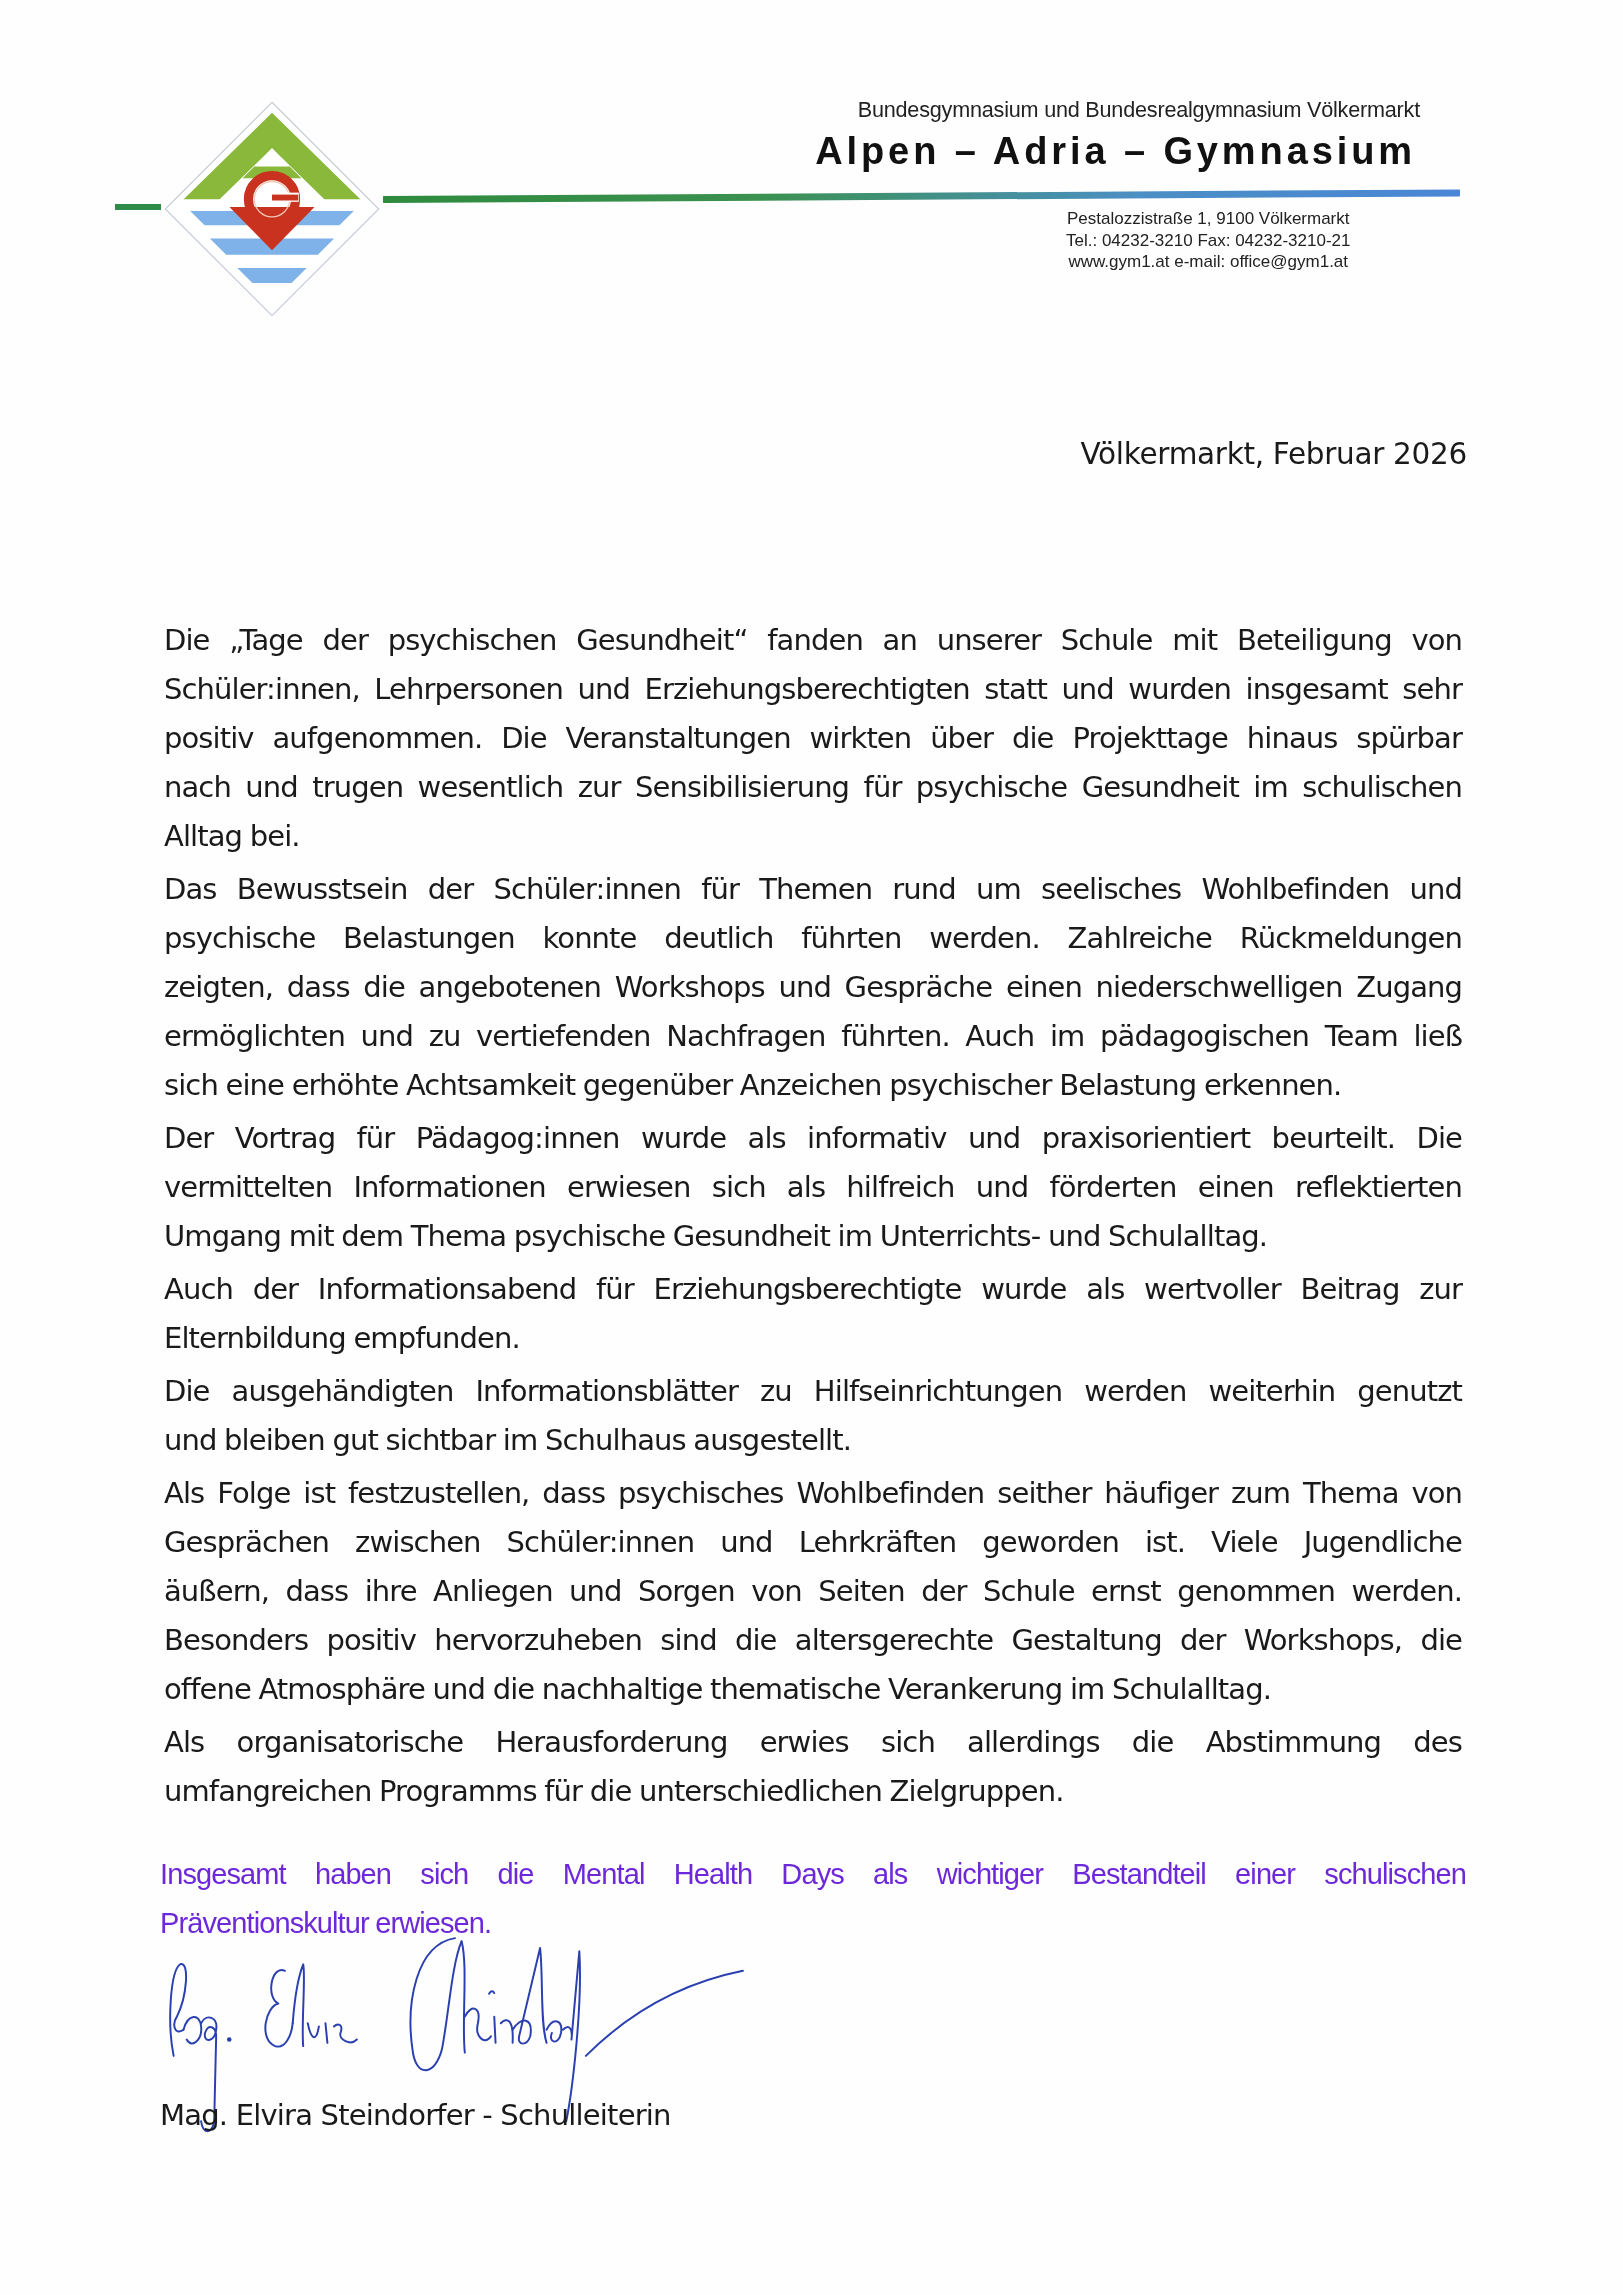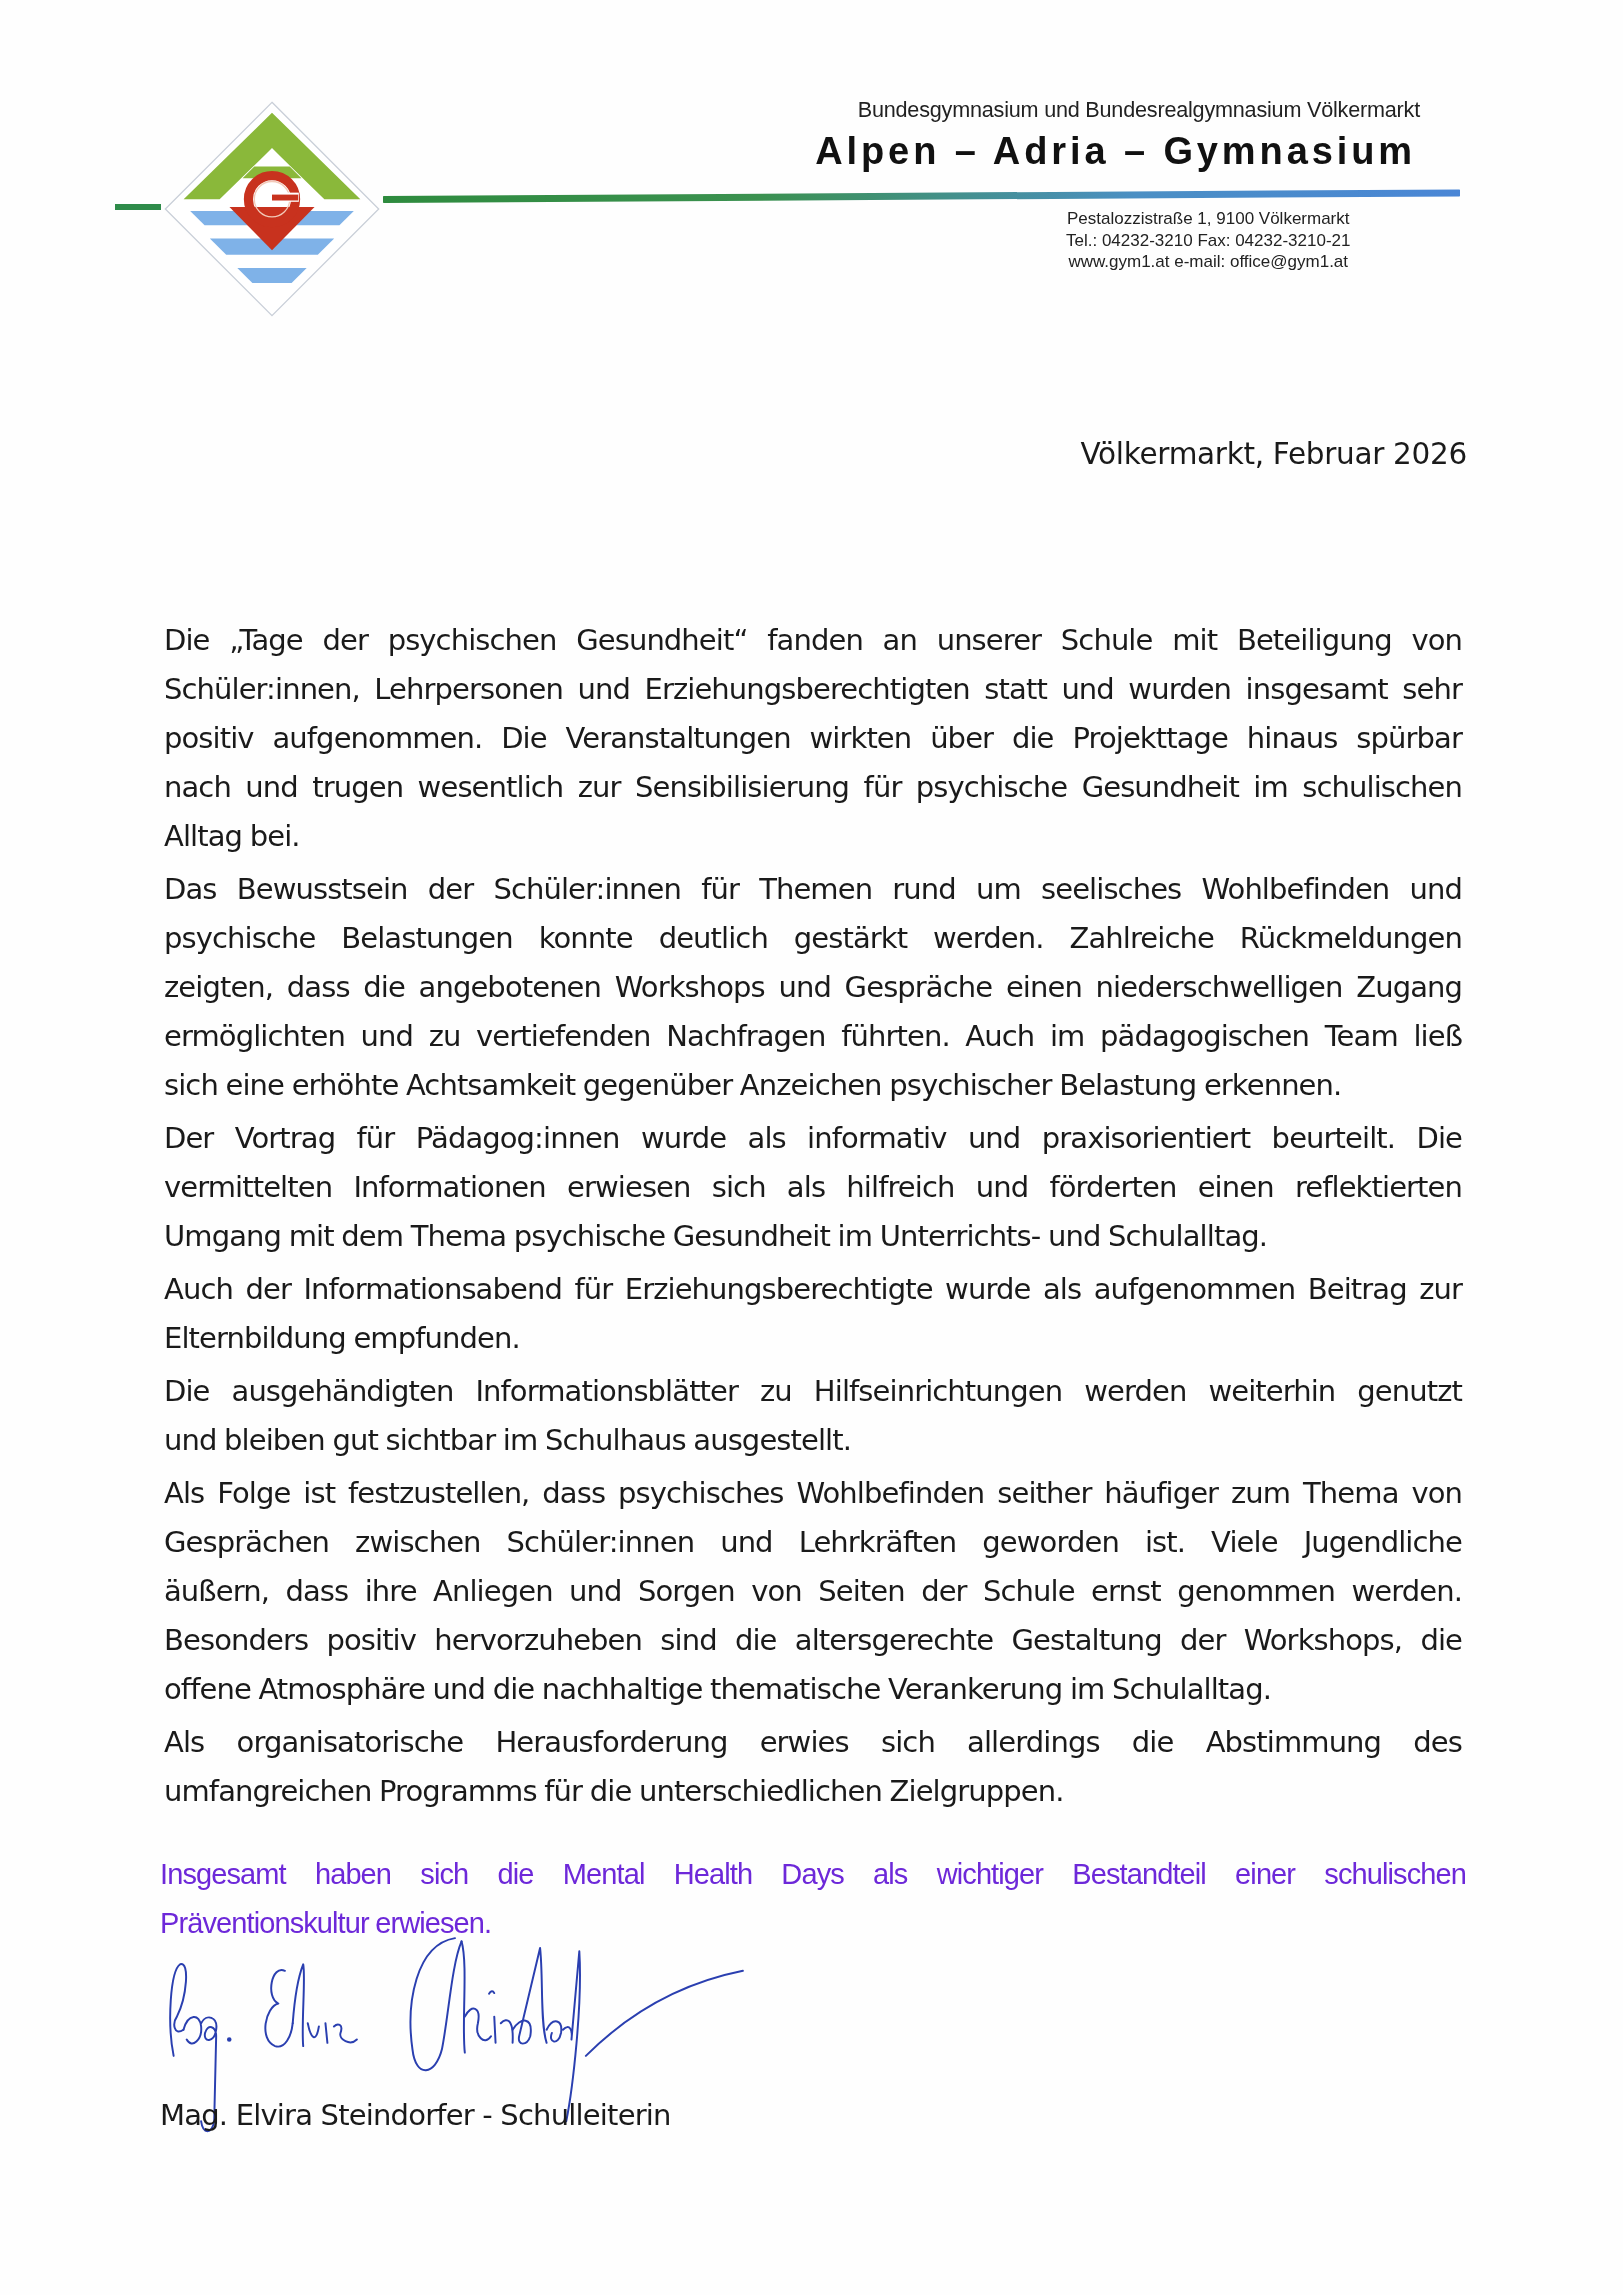--- a/index.html
+++ b/index.html
@@ -192,32 +192,32 @@
   <div class="body-text">
     <div class="para">
       <span class="line">Die „Tage der psychischen Gesundheit“ fanden an unserer Schule mit Beteiligung von</span>
       <span class="line">Schüler:innen, Lehrpersonen und Erziehungsberechtigten statt und wurden insgesamt sehr</span>
       <span class="line">positiv aufgenommen. Die Veranstaltungen wirkten über die Projekttage hinaus spürbar</span>
       <span class="line">nach und trugen wesentlich zur Sensibilisierung für psychische Gesundheit im schulischen</span>
       <span class="line last">Alltag bei.</span>
     </div>
     <div class="para">
       <span class="line">Das Bewusstsein der Schüler:innen für Themen rund um seelisches Wohlbefinden und</span>
-      <span class="line">psychische Belastungen konnte deutlich gestärkt werden. Zahlreiche Rückmeldungen</span>
+      <span class="line">psychische Belastungen konnte deutlich führten werden. Zahlreiche Rückmeldungen</span>
       <span class="line">zeigten, dass die angebotenen Workshops und Gespräche einen niederschwelligen Zugang</span>
       <span class="line">ermöglichten und zu vertiefenden Nachfragen führten. Auch im pädagogischen Team ließ</span>
       <span class="line last">sich eine erhöhte Achtsamkeit gegenüber Anzeichen psychischer Belastung erkennen.</span>
     </div>
     <div class="para">
       <span class="line">Der Vortrag für Pädagog:innen wurde als informativ und praxisorientiert beurteilt.  Die</span>
       <span class="line">vermittelten Informationen erwiesen sich als hilfreich und förderten einen reflektierten</span>
       <span class="line last">Umgang mit dem Thema psychische Gesundheit im Unterrichts- und Schulalltag.</span>
     </div>
     <div class="para">
-      <span class="line">Auch der Informationsabend für Erziehungsberechtigte wurde als aufgenommen Beitrag zur</span>
+      <span class="line">Auch der Informationsabend für Erziehungsberechtigte wurde als wertvoller Beitrag zur</span>
       <span class="line last">Elternbildung empfunden.</span>
     </div>
     <div class="para">
       <span class="line">Die ausgehändigten Informationsblätter zu Hilfseinrichtungen werden weiterhin genutzt</span>
       <span class="line last">und bleiben gut sichtbar im Schulhaus ausgestellt.</span>
     </div>
     <div class="para">
       <span class="line">Als Folge ist festzustellen, dass psychisches Wohlbefinden seither häufiger zum Thema von</span>
       <span class="line">Gesprächen zwischen Schüler:innen und Lehrkräften geworden ist. Viele Jugendliche</span>
       <span class="line">äußern, dass ihre Anliegen und Sorgen von Seiten der Schule ernst genommen werden.</span>

